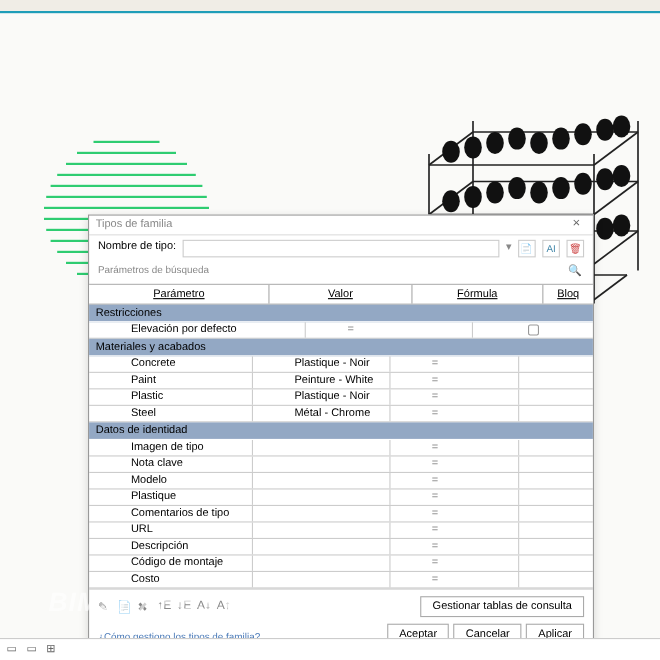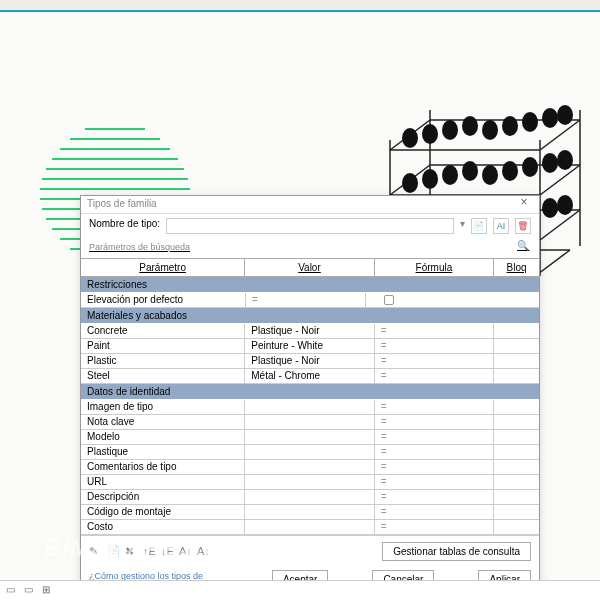--- a/index.html
+++ b/index.html
@@ -14,47 +14,47 @@
 
 .dialog { position: absolute; left: 80px; top: 195px; width: 460px; background: #fff; border: 1px solid #999; box-shadow: 0 2px 8px rgba(0,0,0,0.15); font-size: 10px; }
 .dialog-title { display: flex; align-items: flex-end; padding: 4px 6px; border-bottom: 1px solid #ddd; height: 18px; color: #888; }
 .dialog-title .title { flex: 1; }
 .dialog-title .close { width: 18px; text-align: center; cursor: pointer; font-size: 12px; color: #666; }
 
 .row-label { display: flex; align-items: flex-start; padding: 4px 8px; gap: 6px; }
 .row-label input { flex: 1; border: 1px solid #ccc; height: 16px; font-size: 10px; padding: 0 4px; }
 .row-label .ico { width: 16px; height: 16px; display: flex; align-items: center; justify-content: center; border: 1px solid #ccc; font-size: 9px; cursor: pointer; }
 
-.search-row { padding: 2px 8px 4px 8px; display: flex; align-items: center; text-decoration: underline; }
+.search-row { padding: 2px 8px 4px 8px; display: flex; align-items: flex-start; }
 .search-row .st { flex: 1; color: #888; font-size: 9px; }
 .search-row .mag { width: 14px; height: 14px; cursor: pointer; }
 
 .table { border-top: 1px solid #aaa; }
 .thead { display: flex; background: #fff; border-bottom: 1px solid #aaa; text-decoration: underline; }
 .thead > div { padding: 3px 6px; border-right: 1px solid #aaa; text-align: center; font-size: 10px; }
 .col-param { width: 165px; }
 .col-valor { width: 130px; }
 .col-formula { width: 120px; }
 .col-bloq { width: 45px; border-right: 0 !important; }
 
 .group-header { background: #93a8c4; color: #000; font-weight: normal; padding: 2px 6px; border-bottom: 1px solid #fff; font-size: 10px; }
 .data-row { display: flex; border-bottom: 1px solid #ccc; height: 15px; }
-.data-row > div { padding: 1px 6px; font-size: 10px; border-right: 1px solid #ccc; white-space: nowrap; overflow: hidden; }
+.data-row > div { padding: 1px 6px; font-size: 10px; border-right: 1px solid #ccc; white-space: nowrap; overflow: hidden; margin-left: 32px; }
 .data-row .c1 { width: 165px; }
 .data-row .c2 { width: 130px; }
 .data-row .c3 { width: 120px; color: #999; }
 .data-row .c4 { width: 45px; border-right: 0; text-align: center; }
 .data-row .c4 .cb { display: inline-block; width: 10px; height: 10px; border: 1px solid #999; border-radius: 2px; margin-top: 1px; }
 
 .footer { padding: 6px 8px; border-top: 1px solid #ccc; }
 .footer-top { display: flex; align-items: center; justify-content: space-between; margin-bottom: 6px; }
 .footer-icons { display: flex; gap: 4px; }
 .footer-icons .fico { width: 14px; height: 14px; color: #888; font-size: 11px; cursor: pointer; }
 .footer-btns { display: flex; gap: 4px; justify-content: flex-start; }
-.footer-btns button, .manage-btn { font-size: 10px; padding: 3px 10px; background: #fff; border: 1px solid #aaa; cursor: pointer; margin-left: 40px; }
+.footer-btns button, .manage-btn { font-size: 10px; padding: 3px 10px; background: #fff; border: 1px solid #aaa; cursor: pointer; }
 .footer-help { font-size: 9px; color: #4a7ab8; margin-top: 4px; }
 
 .watermark { position: absolute; left: 44px; bottom: 38px; font-family: Impact, 'Arial Black', sans-serif; font-size: 24px; font-style: italic; color: rgba(255,255,255,0.6); font-weight: 900; letter-spacing: 1px; }
 
 .statusbar { position: absolute; bottom: 0; left: 0; right: 0; height: 20px; background: #fff; border-top: 1px solid #ccc; display: flex; align-items: center; padding: 0 6px; gap: 4px; }
 .statusbar .sico { width: 14px; height: 14px; font-size: 10px; color: #666; }
 </style>
 </head>
 <body>
 

